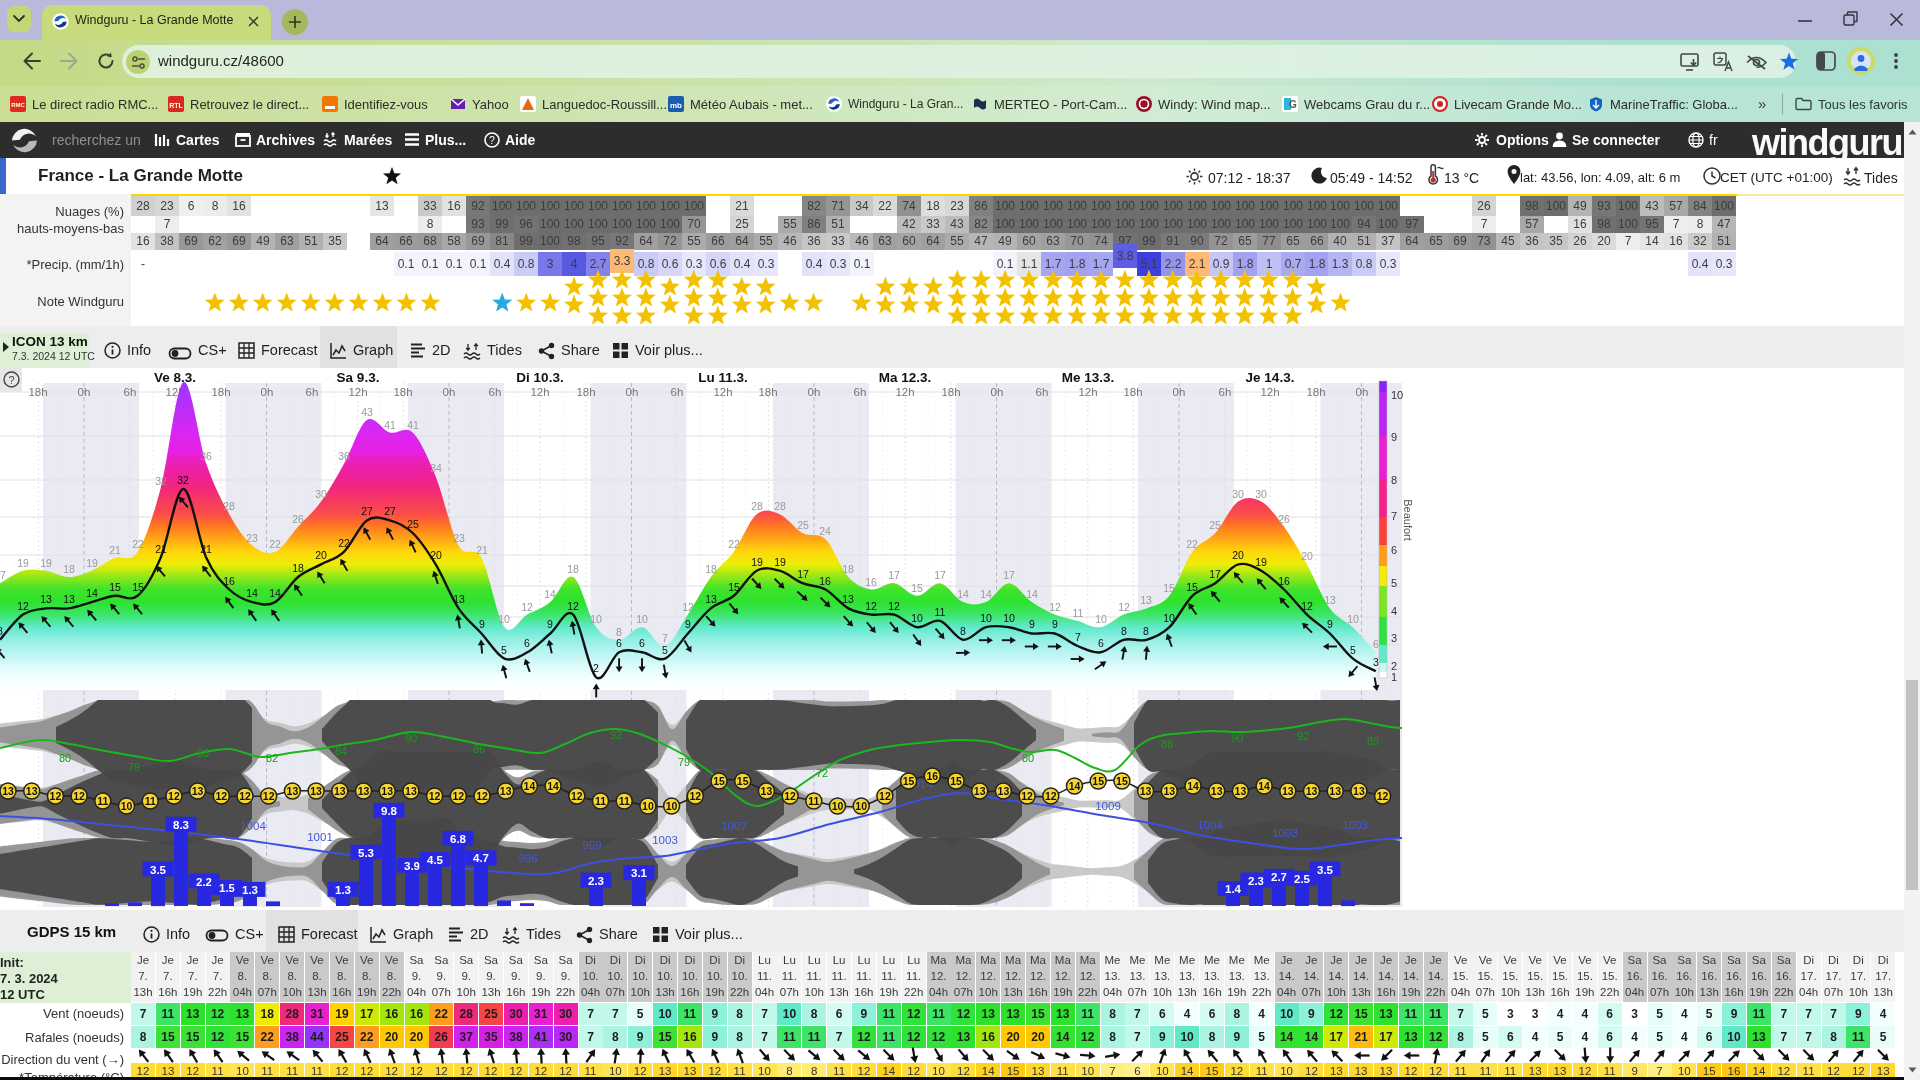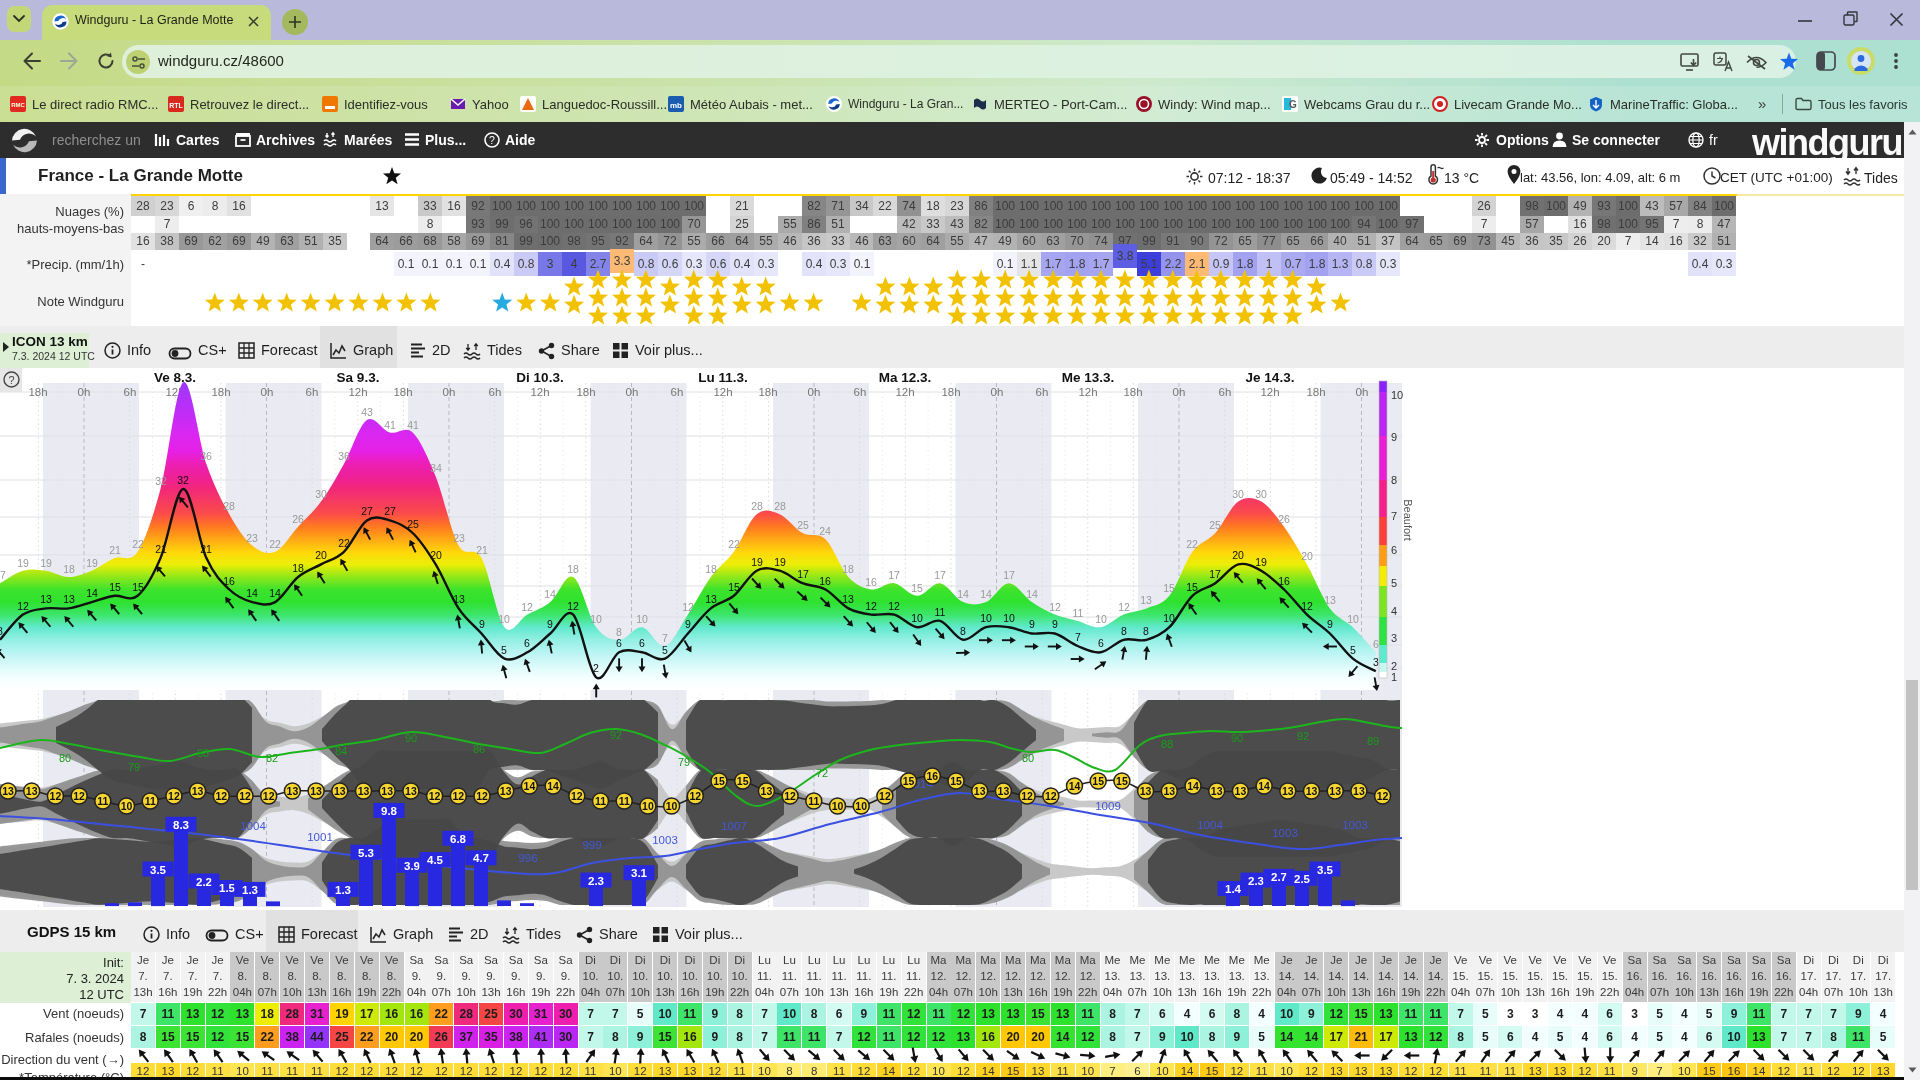--- a/index.html
+++ b/index.html
@@ -1438,21 +1438,21 @@
     </svg>
     <div class="a" style="left:599px;top:926px;font-size:14.5px;color:#1f1f1f">Share</div>
     <svg style="left:652px;top:926px" width="17" height="19">
       <rect x="1" y="1" width="6.5" height="6.5" fill="#222"></rect>
       <rect x="9.5" y="1" width="6.5" height="6.5" fill="#222"></rect>
       <rect x="1" y="9.5" width="6.5" height="6.5" fill="#222"></rect>
       <rect x="9.5" y="9.5" width="6.5" height="6.5" fill="#222"></rect>
     </svg>
     <div class="a" style="left:675px;top:926px;font-size:14.5px;color:#1f1f1f">Voir plus...</div>
     <div class="a" style="left:0;top:952px;width:131px;height:51px;background:#ddefd5"></div>
-    <div class="a" style="left:0;top:955px;width:124px;text-align:right;font-size:13px;color:#222;line-height:16px;font-weight:normal">Init:<br>7. 3. 2024<br>12 UTC</div>
+    <div class="a" style="left:0;top:955px;width:124px;text-align:left;font-size:13px;color:#222;line-height:16px;font-weight:bold">Init:<br>7. 3. 2024<br>12 UTC</div>
     <div class="a" style="left:0;top:1006px;width:124px;text-align:right;font-size:13px;color:#333">Vent (noeuds)</div>
     <div class="a" style="left:0;top:1030px;width:124px;text-align:right;font-size:13px;color:#333">Rafales (noeuds)</div>
     <div class="a" style="left:0;top:1052px;width:124px;text-align:right;font-size:13px;color:#333">Direction du vent (→)</div>
     <div class="a" style="left:0;top:1070px;width:124px;text-align:right;font-size:13px;color:#333">*Température (°C)</div>
     <div class="gh" style="left:131.0px;top:952px;height:50px;background:#f2f2f2;width:24px">Je<br>7.<br>13h</div>
     <div class="gc" style="left:131.0px;top:1003px;width:24px;background:#c2f8ea">7</div>
     <div class="gc" style="left:131.0px;top:1026px;width:24px;background:#abf4e1">8</div>
     <div class="gc" style="left:131.0px;top:1063px;width:24px;height:14px;line-height:16px;background:#ffdd38;font-weight:normal;color:#333;font-size:11.5px">12</div>
     <div class="gh" style="left:155.9px;top:952px;height:50px;background:#f2f2f2;width:24px">Je<br>7.<br>16h</div>
     <div class="gc" style="left:155.9px;top:1003px;width:24px;background:#3ee467">11</div>

